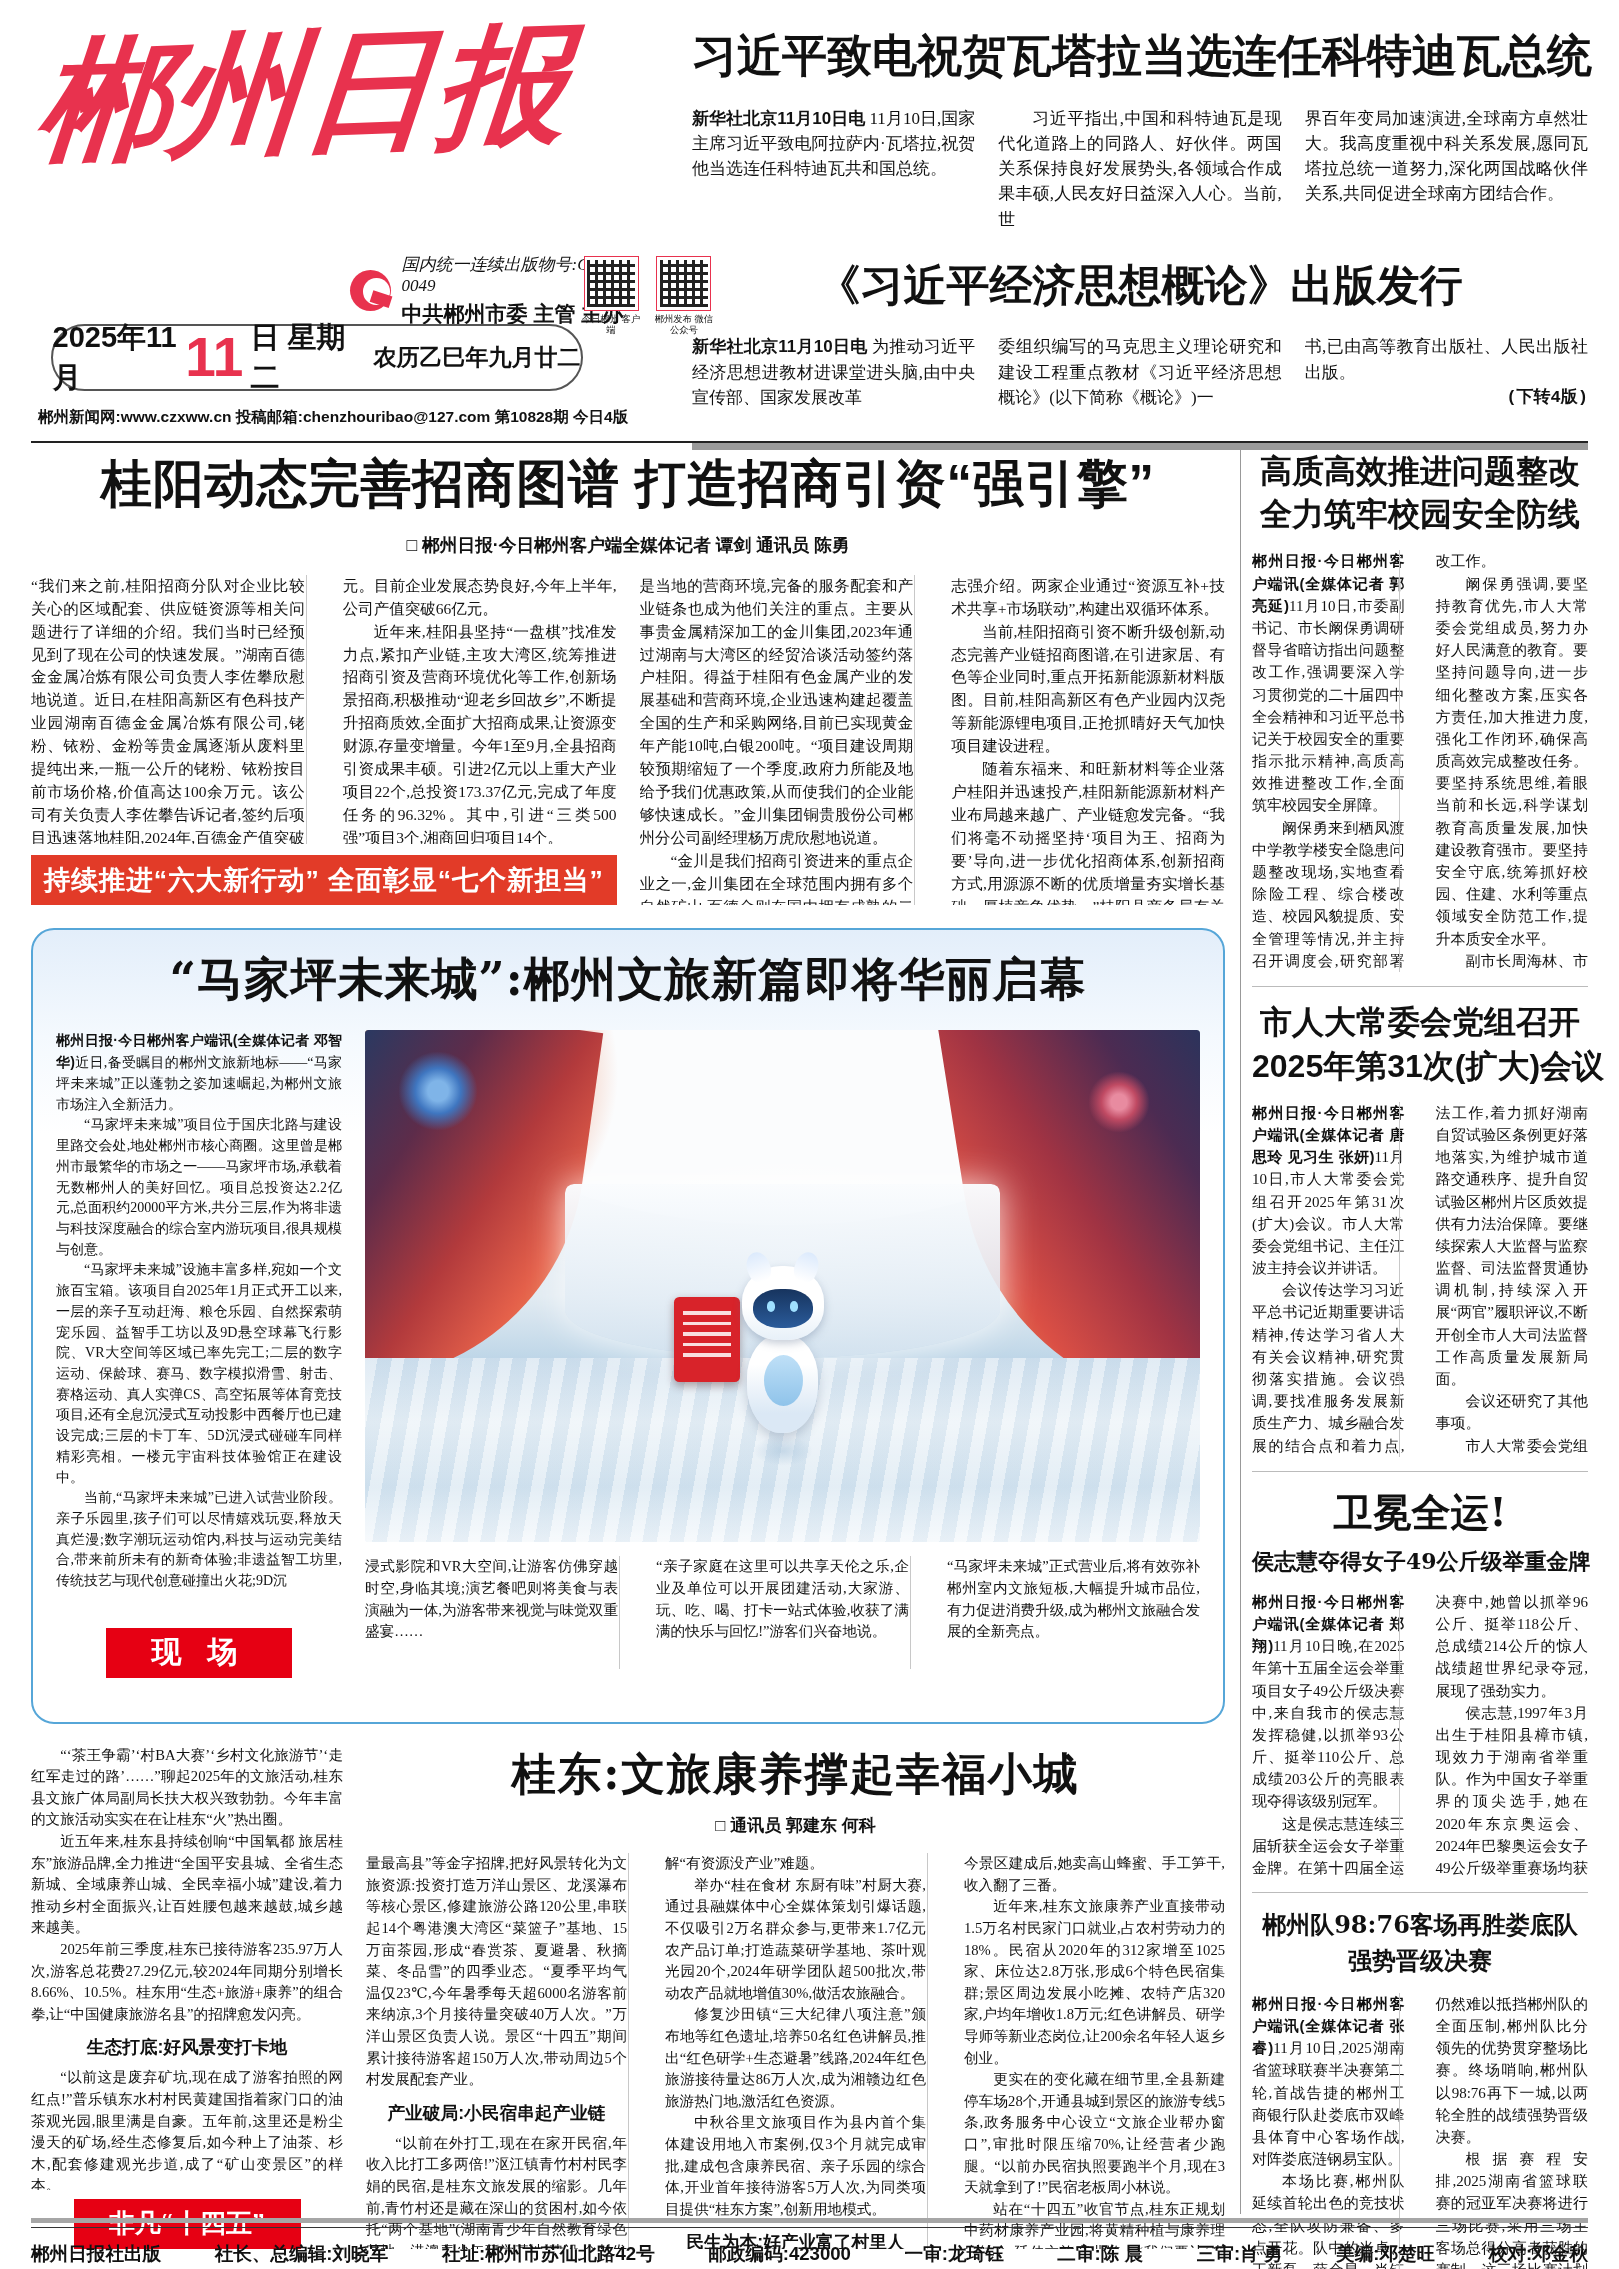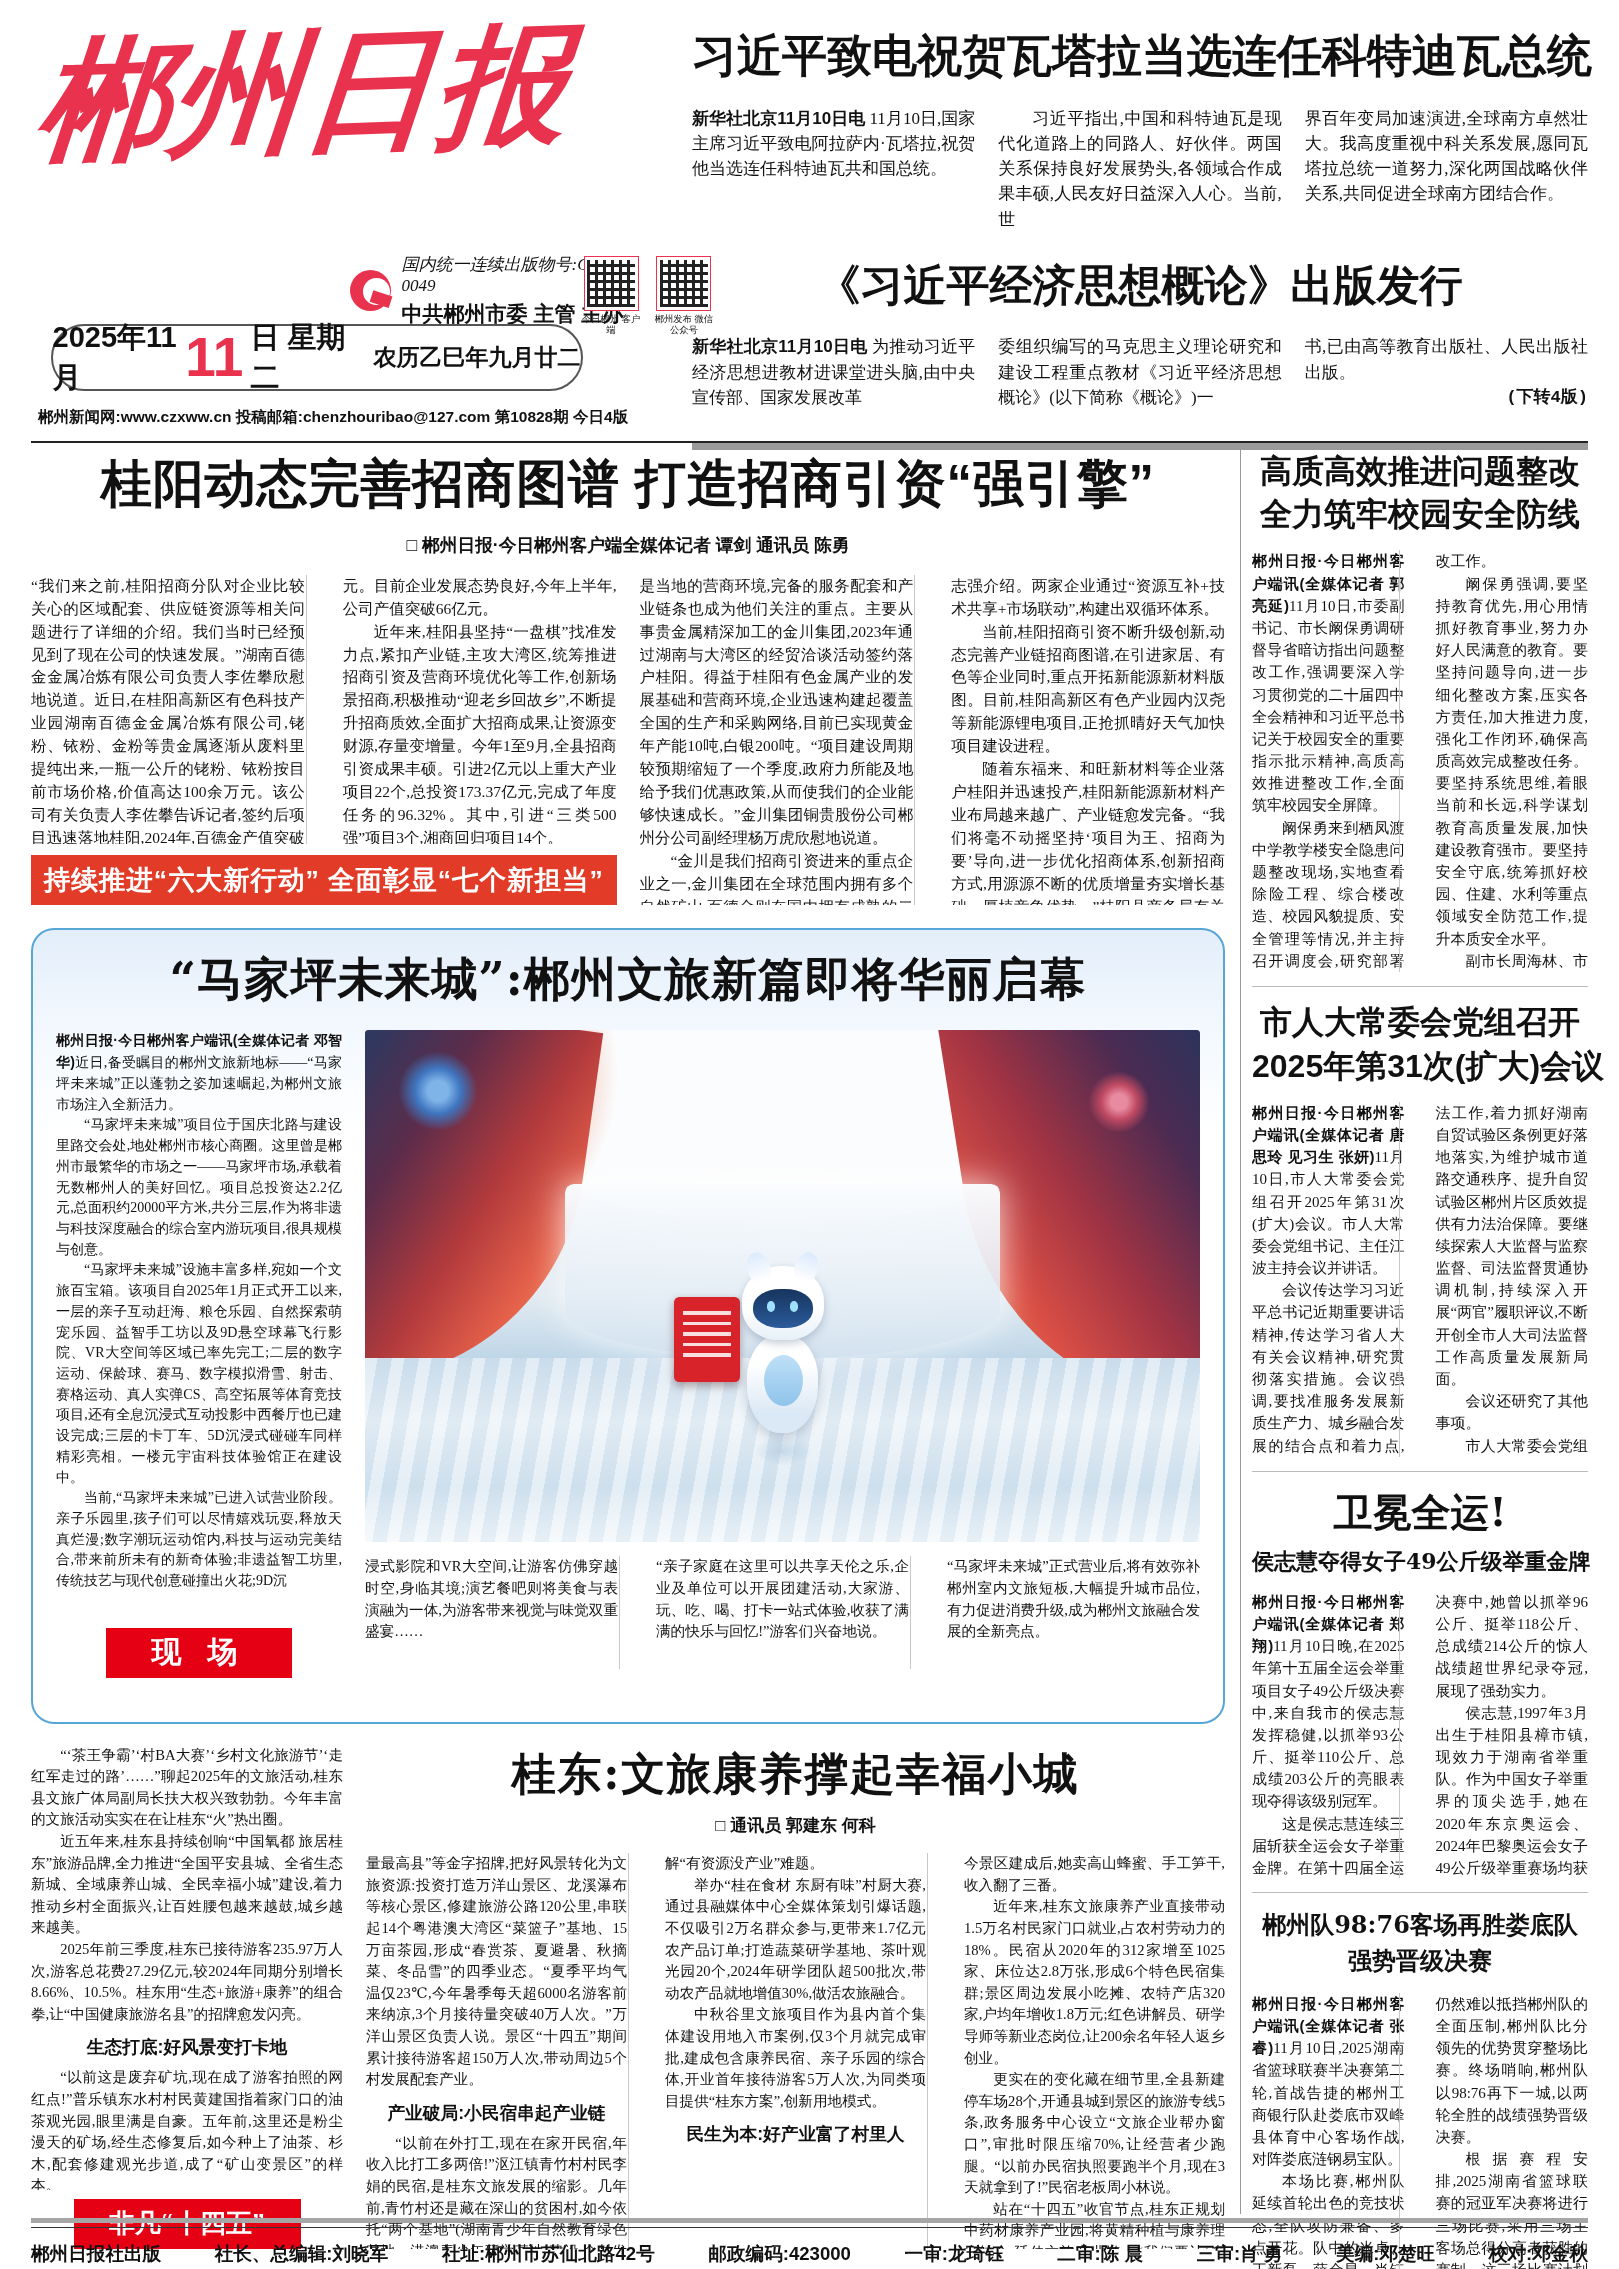--- a/index.html
+++ b/index.html
@@ -341,20 +341,21 @@
         <div class="gd-cols">
           <div class="tcol">
             <p class="noind">量最高县”等金字招牌,把好风景转化为文旅资源:投资打造万洋山景区、龙溪瀑布等核心景区,修建旅游公路120公里,串联起14个粤港澳大湾区“菜篮子”基地、15万亩茶园,形成“春赏茶、夏避暑、秋摘菜、冬品雪”的四季业态。“夏季平均气温仅23℃,今年暑季每天超6000名游客前来纳凉,3个月接待量突破40万人次。”万洋山景区负责人说。景区“十四五”期间累计接待游客超150万人次,带动周边5个村发展配套产业。</p>
             <p class="subhead">产业破局:小民宿串起产业链</p>
             <p>“以前在外打工,现在在家开民宿,年收入比打工多两倍!”沤江镇青竹村村民李娟的民宿,是桂东文旅发展的缩影。几年前,青竹村还是藏在深山的贫困村,如今依托“两个基地”(湖南青少年自然教育绿色基地、港澳青少年研学基地)建设,全村发展民宿125家,2024年户均收入超15万元。</p>
 
           </div>
           <div class="tcol">
             <p class="noind">解“有资源没产业”难题。</p>
             <p>举办“桂在食材 东厨有味”村厨大赛,通过县融媒体中心全媒体策划引爆话题,不仅吸引2万名群众参与,更带来1.7亿元农产品订单;打造蔬菜研学基地、茶叶观光园20个,2024年研学团队超500批次,带动农产品就地增值30%,做活农旅融合。</p>
+            <p>修复沙田镇“三大纪律八项注意”颁布地等红色遗址,培养50名红色讲解员,推出“红色研学+生态避暑”线路,2024年红色旅游接待量达86万人次,成为湘赣边红色旅游热门地,激活红色资源。</p>
             <p>中秋谷里文旅项目作为县内首个集体建设用地入市案例,仅3个月就完成审批,建成包含康养民宿、亲子乐园的综合体,开业首年接待游客5万人次,为同类项目提供“桂东方案”,创新用地模式。</p>
             <p class="subhead">民生为本:好产业富了村里人</p>
 
           </div>
           <div class="tcol">
             <p class="noind">今景区建成后,她卖高山蜂蜜、手工笋干,收入翻了三番。</p>
             <p>近年来,桂东文旅康养产业直接带动1.5万名村民家门口就业,占农村劳动力的18%。民宿从2020年的312家增至1025家、床位达2.8万张,形成6个特色民宿集群;景区周边发展小吃摊、农特产店320家,户均年增收1.8万元;红色讲解员、研学导师等新业态岗位,让200余名年轻人返乡创业。</p>
             <p>更实在的变化藏在细节里,全县新建停车场28个,开通县城到景区的旅游专线5条,政务服务中心设立“文旅企业帮办窗口”,审批时限压缩70%,让经营者少跑腿。“以前办民宿执照要跑半个月,现在3天就拿到了!”民宿老板周小林说。</p>
             <p>站在“十四五”收官节点,桂东正规划中药材康养产业园,将黄精种植与康养理疗结合,延伸文旅产业链。“我们要让‘来桂东、享康养’变成更多人的选择,让小城日子更红火!”该县文旅广体局负责人说。</p>
           </div>
@@ -369,21 +370,21 @@
     <div>
       <div class="rail-title">高质高效推进问题整改</div>
       <div class="rail-title">全力筑牢校园安全防线</div>
       <div class="rail-cols" style="height:422px;">
         <div class="tcol">
           <p class="noind"><b class="lede">郴州日报·今日郴州客户端讯(全媒体记者 郭亮延)</b><span>11月10日,市委副书记、市长阚保勇调研督导省暗访指出问题整改工作,强调要深入学习贯彻党的二十届四中全会精神和习近平总书记关于校园安全的重要指示批示精神,高质高效推进整改工作,全面筑牢校园安全屏障。</span></p>
           <p>阚保勇来到栖凤渡中学教学楼安全隐患问题整改现场,实地查看除险工程、综合楼改造、校园风貌提质、安全管理等情况,并主持召开调度会,研究部署下步整</p>
         </div>
         <div class="tcol">
           <p class="noind">改工作。</p>
-          <p>阚保勇强调,要坚持教育优先,用心用情抓好教育事业,努力办好人民满意的教育。要坚持问题导向,进一步细化整改方案,压实各方责任,加大推进力度,强化工作闭环,确保高质高效完成整改任务。要坚持系统思维,着眼当前和长远,科学谋划教育高质量发展,加快建设教育强市。要坚持安全守底,统筹抓好校园、住建、水利等重点领域安全防范工作,提升本质安全水平。</p>
+          <p>阚保勇强调,要坚持教育优先,市人大常委会党组成员,努力办好人民满意的教育。要坚持问题导向,进一步细化整改方案,压实各方责任,加大推进力度,强化工作闭环,确保高质高效完成整改任务。要坚持系统思维,着眼当前和长远,科学谋划教育高质量发展,加快建设教育强市。要坚持安全守底,统筹抓好校园、住建、水利等重点领域安全防范工作,提升本质安全水平。</p>
           <p>副市长周海林、市政府秘书长陈剑参加活动。</p>
         </div>
       </div>
     </div>
     <div class="rail-sep"></div>
 
     <div>
       <div class="rail-title">市人大常委会党组召开</div>
       <div class="rail-title">2025年第31次(扩大)会议</div>
       <div class="rail-cols" style="height:355px;">

